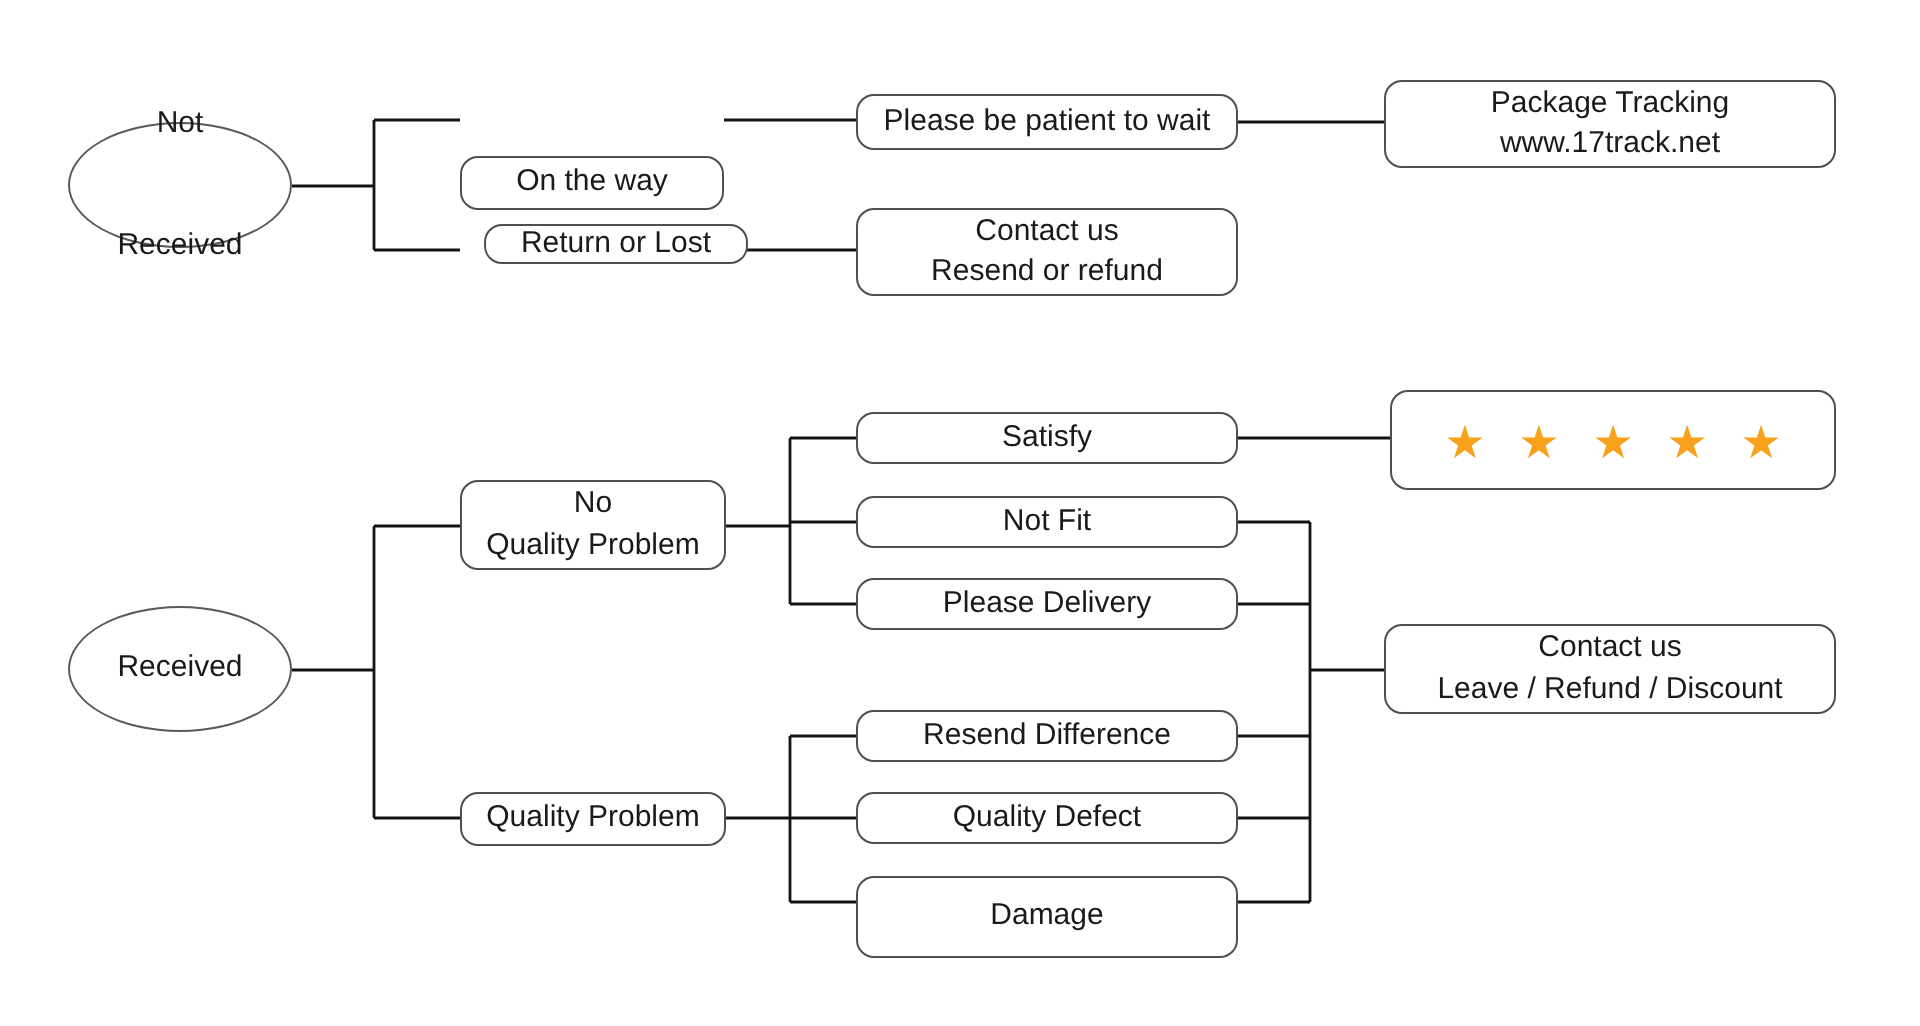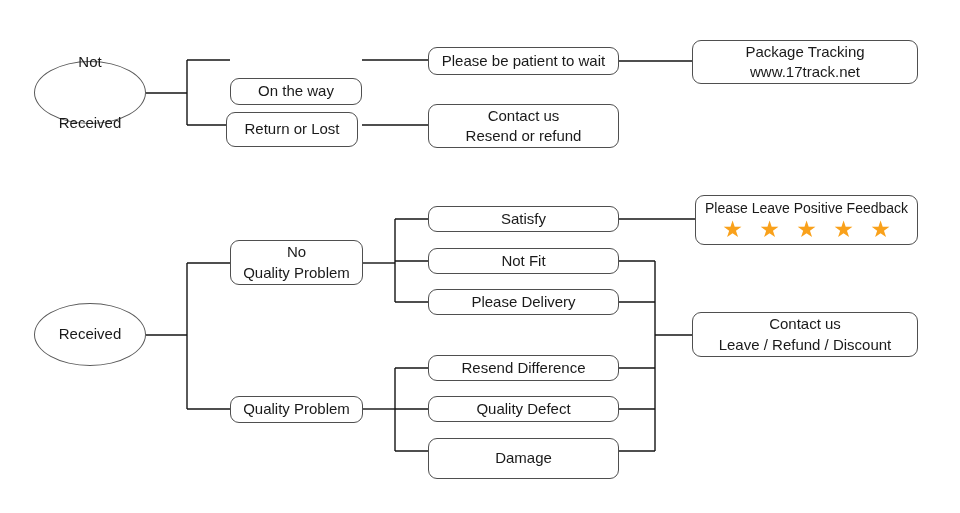--- a/index.html
+++ b/index.html
@@ -33,21 +33,21 @@
     white-space: nowrap;
   }
   .ellipse {
     border-radius: 50%;
     border: 1.1px solid #5a5a5a;
     gap: 40px;
   }
   
   .n-not-received   { left: 34px;  top: 61px;  width: 112px; height: 63px; }
   .n-on-the-way     { left: 230px; top: 47px;  width: 132px; height: 27px; margin-top: 31px; }
-  .n-return-or-lost { left: 226px; top: 112px; width: 132px; height: 35px; }
+  .n-return-or-lost { left: 242px; top: 112px; width: 132px; height: 20px; }
   .n-please-patient { left: 428px; top: 47px;  width: 191px; height: 28px; }
   .n-package-track  { left: 692px; top: 40px;  width: 226px; height: 44px; align-items: center; }
   .n-contact-resend { left: 428px; top: 104px; width: 191px; height: 44px; }
   .n-received       { left: 34px;  top: 303px; width: 112px; height: 63px; }
   .n-no-quality     { left: 230px; top: 240px; width: 133px; height: 45px; }
   .n-quality-prob   { left: 230px; top: 396px; width: 133px; height: 27px; }
   .n-satisfy        { left: 428px; top: 206px; width: 191px; height: 26px; }
   .n-not-fit        { left: 428px; top: 248px; width: 191px; height: 26px; }
   .n-wrong-delivery { left: 428px; top: 289px; width: 191px; height: 26px; }
   .n-color-diff     { left: 428px; top: 355px; width: 191px; height: 26px; }
@@ -169,21 +169,20 @@
 
   <div class="node n-quality-defect">
     <span>Quality Defect</span>
   </div>
 
   <div class="node n-damage">
     <span>Damage</span>
   </div>
 
   <div class="node n-feedback">
-    <span class="fb-title">Please Leave Positive Feedback</span>
     <span class="stars">★ ★ ★ ★ ★</span>
   </div>
 
   <div class="node n-contact-disc">
     <span>Contact us</span>
     <span>Leave / Refund / Discount</span>
   </div>
 
 </div>
 

